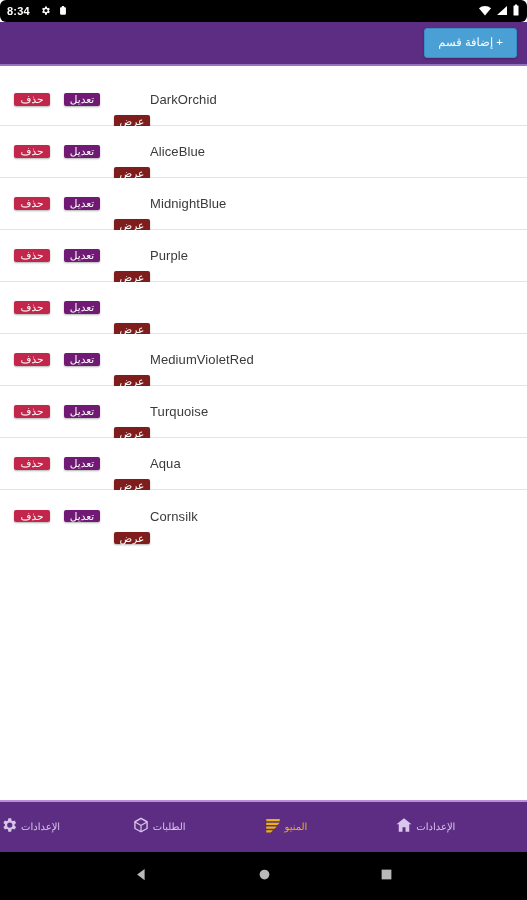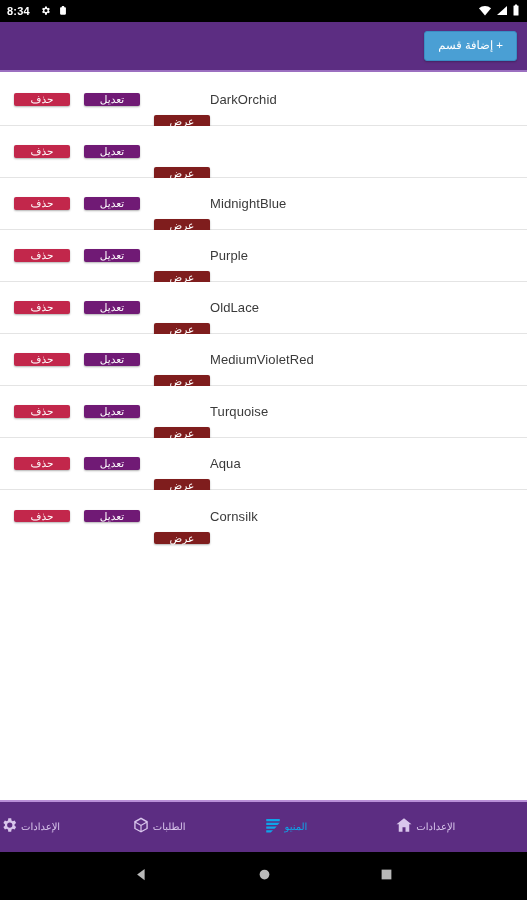--- a/index.html
+++ b/index.html
@@ -8,31 +8,31 @@
     background:#000;
     font-family:"Liberation Sans", sans-serif;
     overflow:hidden;
   }
   #screen { position:relative; width:527px; height:900px; background:#ffffff; }
 
   
   .statusbar {
     position:absolute; top:0; left:0; width:527px; height:22px;
     background:#000000; color:#ffffff;
-    display:flex; align-items:center; padding:0 7px;
+    display:flex; align-items:center; padding:0 7px;border-radius:6px;
   }
   .sb-time { font-size:11px; font-weight:bold; letter-spacing:.2px; }
   .sb-left-icons { display:flex; align-items:center; gap:7px; margin-left:10px; }
   .sb-spacer { flex:1 1 auto; }
   .sb-right-icons { display:flex; align-items:center; gap:4px; }
   .sb-ico { display:block; }
 
   
   .appbar {
-    position:absolute; top:22px; left:0; width:527px; height:50px;
+    position:absolute; top:22px; left:0; width:527px; height:44px;
     background:#5c2d82;
     border-bottom:2px solid #9b6fc0;
     display:flex; align-items:center; justify-content:flex-end;
     padding-right:10px;
   }
   .add-btn {
     background:#4a9fd4;
     border:1px solid #3a8ec4;
     border-radius:3px;
     color:#ffffff;
@@ -58,21 +58,21 @@
     background:#ffffff;
     padding:0 12px 0 14px;
   }
   .row:last-child { border-bottom:none; }
   .row-actions { display:flex; align-items:center; gap:14px; }
   .act {
     color:#ffffff;
     font-size:10.5px;
     line-height:1;
     padding:1px 0;
-    width:56px;
+    width:36px;
     text-align:center;
     border-radius:2px;
     direction:rtl;
     box-shadow:0 1px 2px rgba(0,0,0,.3);
     cursor:pointer;
   }
   .act-delete { background:#c2274b; }
   .act-edit   { background:#701a75; }
   .act-view   { background:#7f1d1d;margin-top:44px; }
 
@@ -93,21 +93,21 @@
     display:flex; flex-direction:row-reverse;
   }
   .navitem {
     flex:1 1 25%;
     display:flex; 
     align-items:center; justify-content:flex-start;
     gap:3px;
     color:#d9c6ec;
     cursor:pointer;
   }
-  .navitem.active { color:#0ea5e9; }
+  .navitem.active { color:#eab308; }
   .nav-label { font-size:10px; direction:rtl; line-height:1; }
   .nav-ico { display:block; }
 
   
   .sysnav {
     position:absolute; left:0; bottom:0; width:527px; height:48px;
     background:#000000;
     display:flex; align-items:center; justify-content:space-around;
     padding:0 80px;
   }
@@ -164,20 +164,21 @@
           <div class="act act-view">عرض</div>
         </div>
         <div class="row-title">DarkOrchid</div>
       </div>
       <div class="row">
         <div class="row-actions">
           <div class="act act-delete">حذف</div>
           <div class="act act-edit">تعديل</div>
           <div class="act act-view">عرض</div>
         </div>
+        <div class="row-title">AliceBlue</div>
       </div>
       <div class="row">
         <div class="row-actions">
           <div class="act act-delete">حذف</div>
           <div class="act act-edit">تعديل</div>
           <div class="act act-view">عرض</div>
         </div>
         <div class="row-title">MidnightBlue</div>
       </div>
       <div class="row">
@@ -187,21 +188,20 @@
           <div class="act act-view">عرض</div>
         </div>
         <div class="row-title">Purple</div>
       </div>
       <div class="row">
         <div class="row-actions">
           <div class="act act-delete">حذف</div>
           <div class="act act-edit">تعديل</div>
           <div class="act act-view">عرض</div>
         </div>
-        <div class="row-title">OldLace</div>
       </div>
       <div class="row">
         <div class="row-actions">
           <div class="act act-delete">حذف</div>
           <div class="act act-edit">تعديل</div>
           <div class="act act-view">عرض</div>
         </div>
         <div class="row-title">MediumVioletRed</div>
       </div>
       <div class="row">

